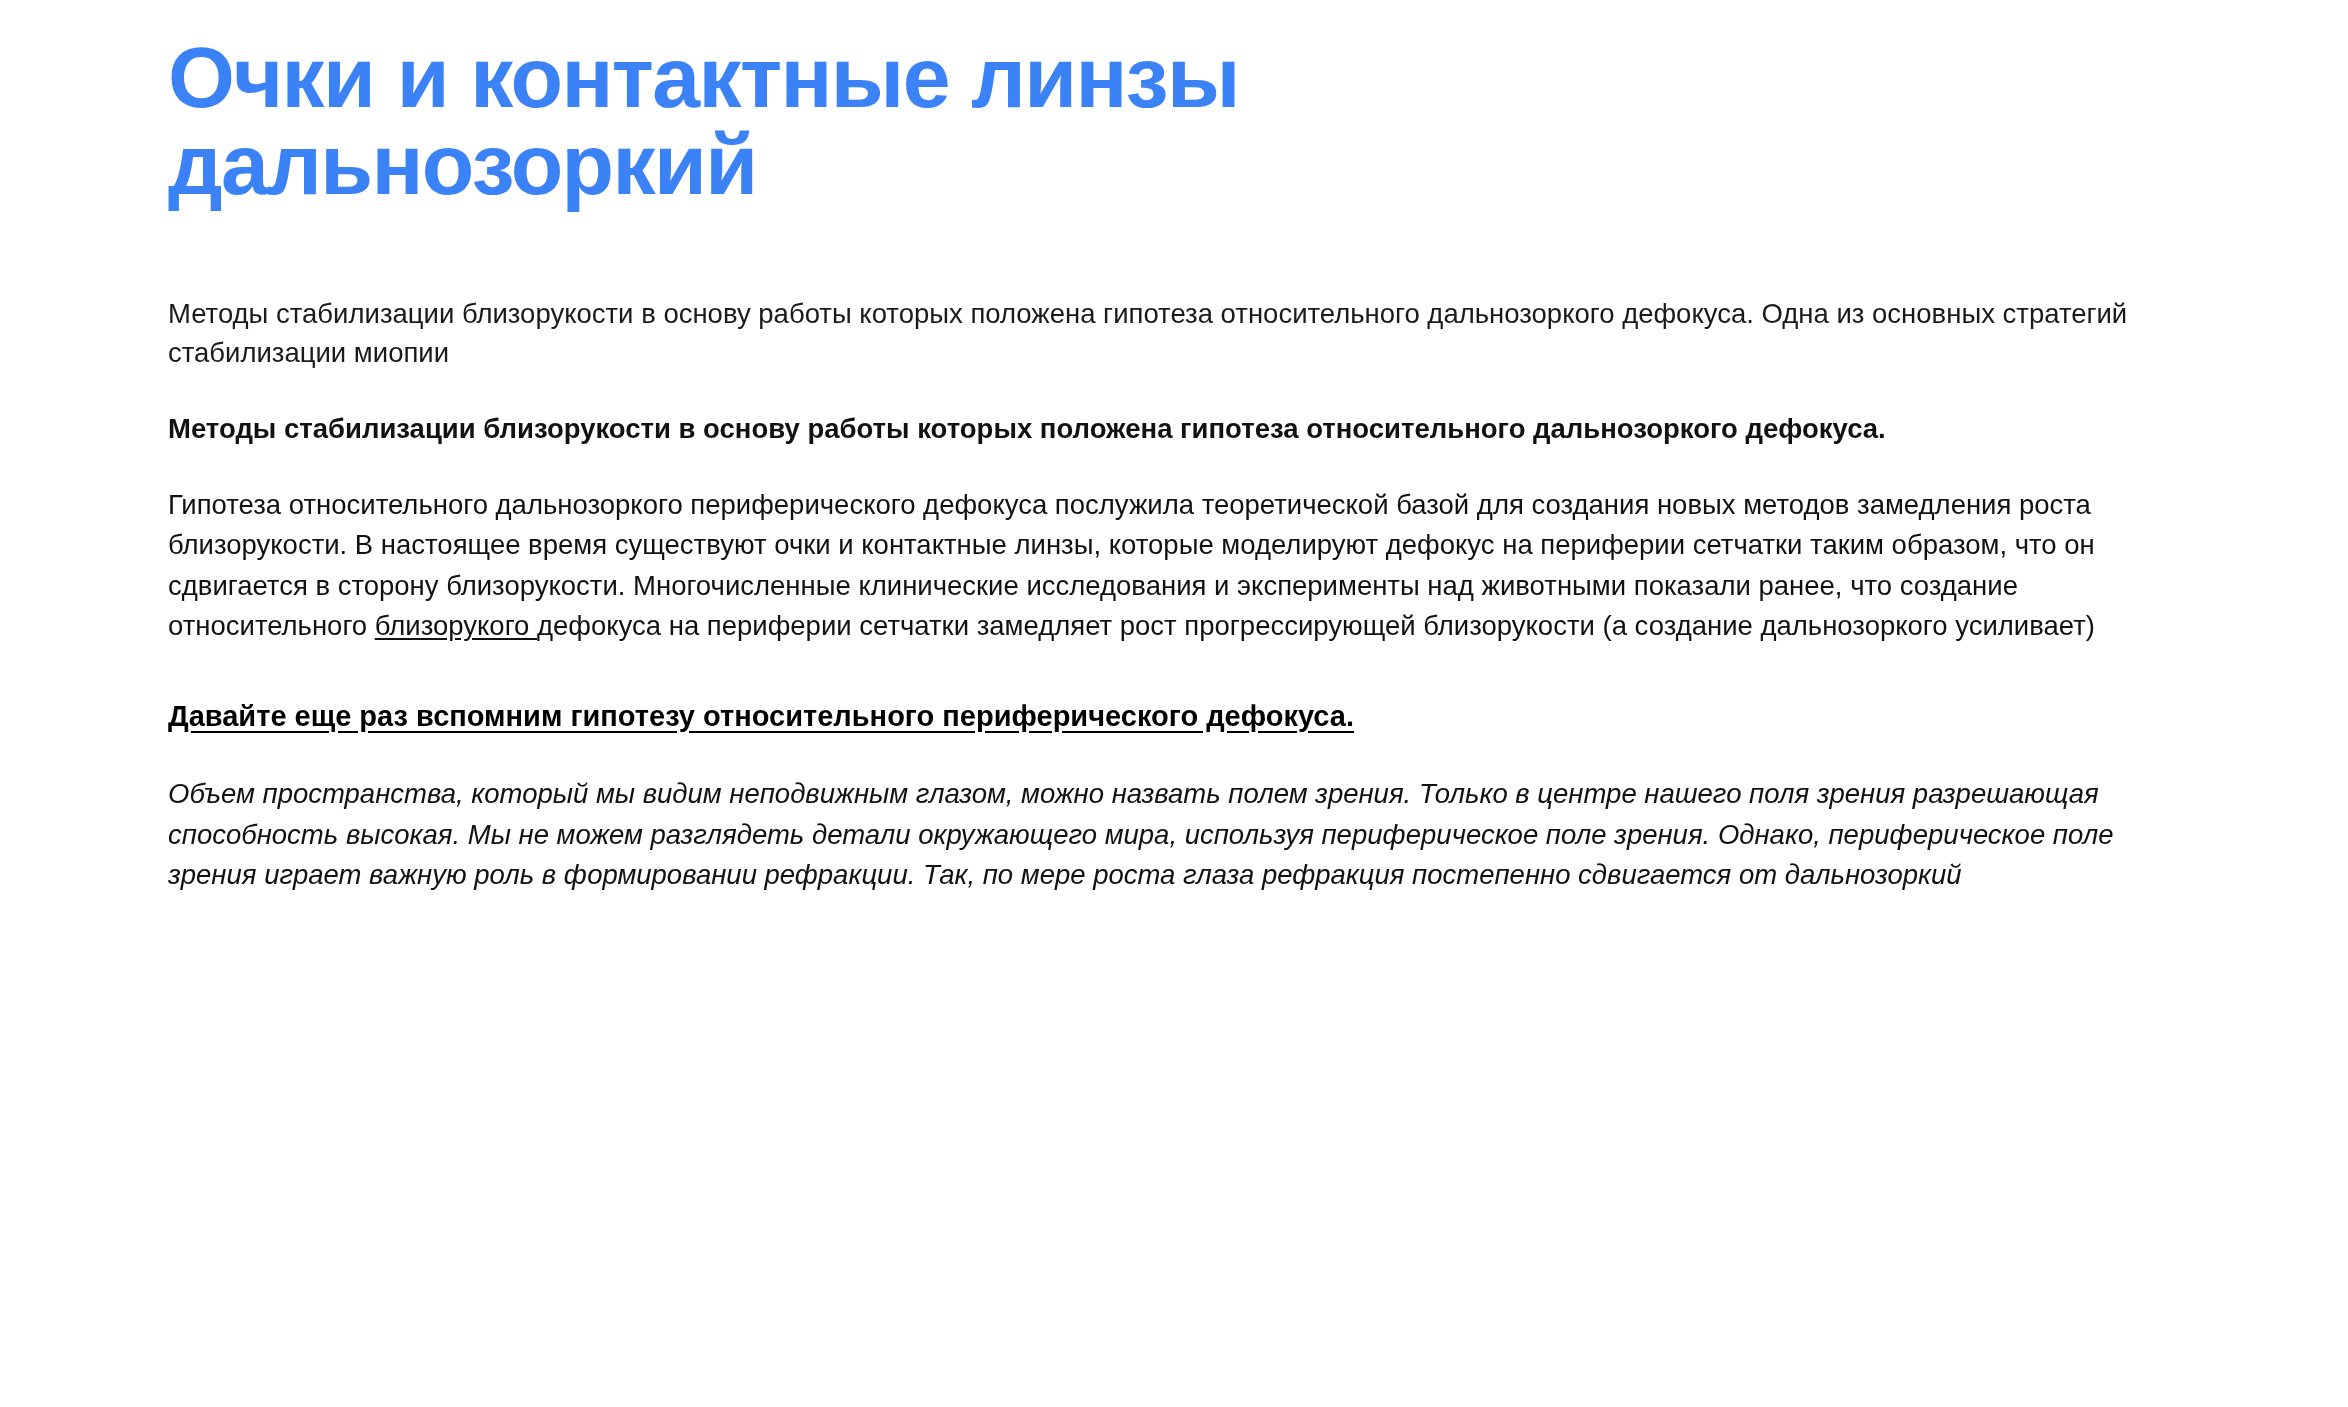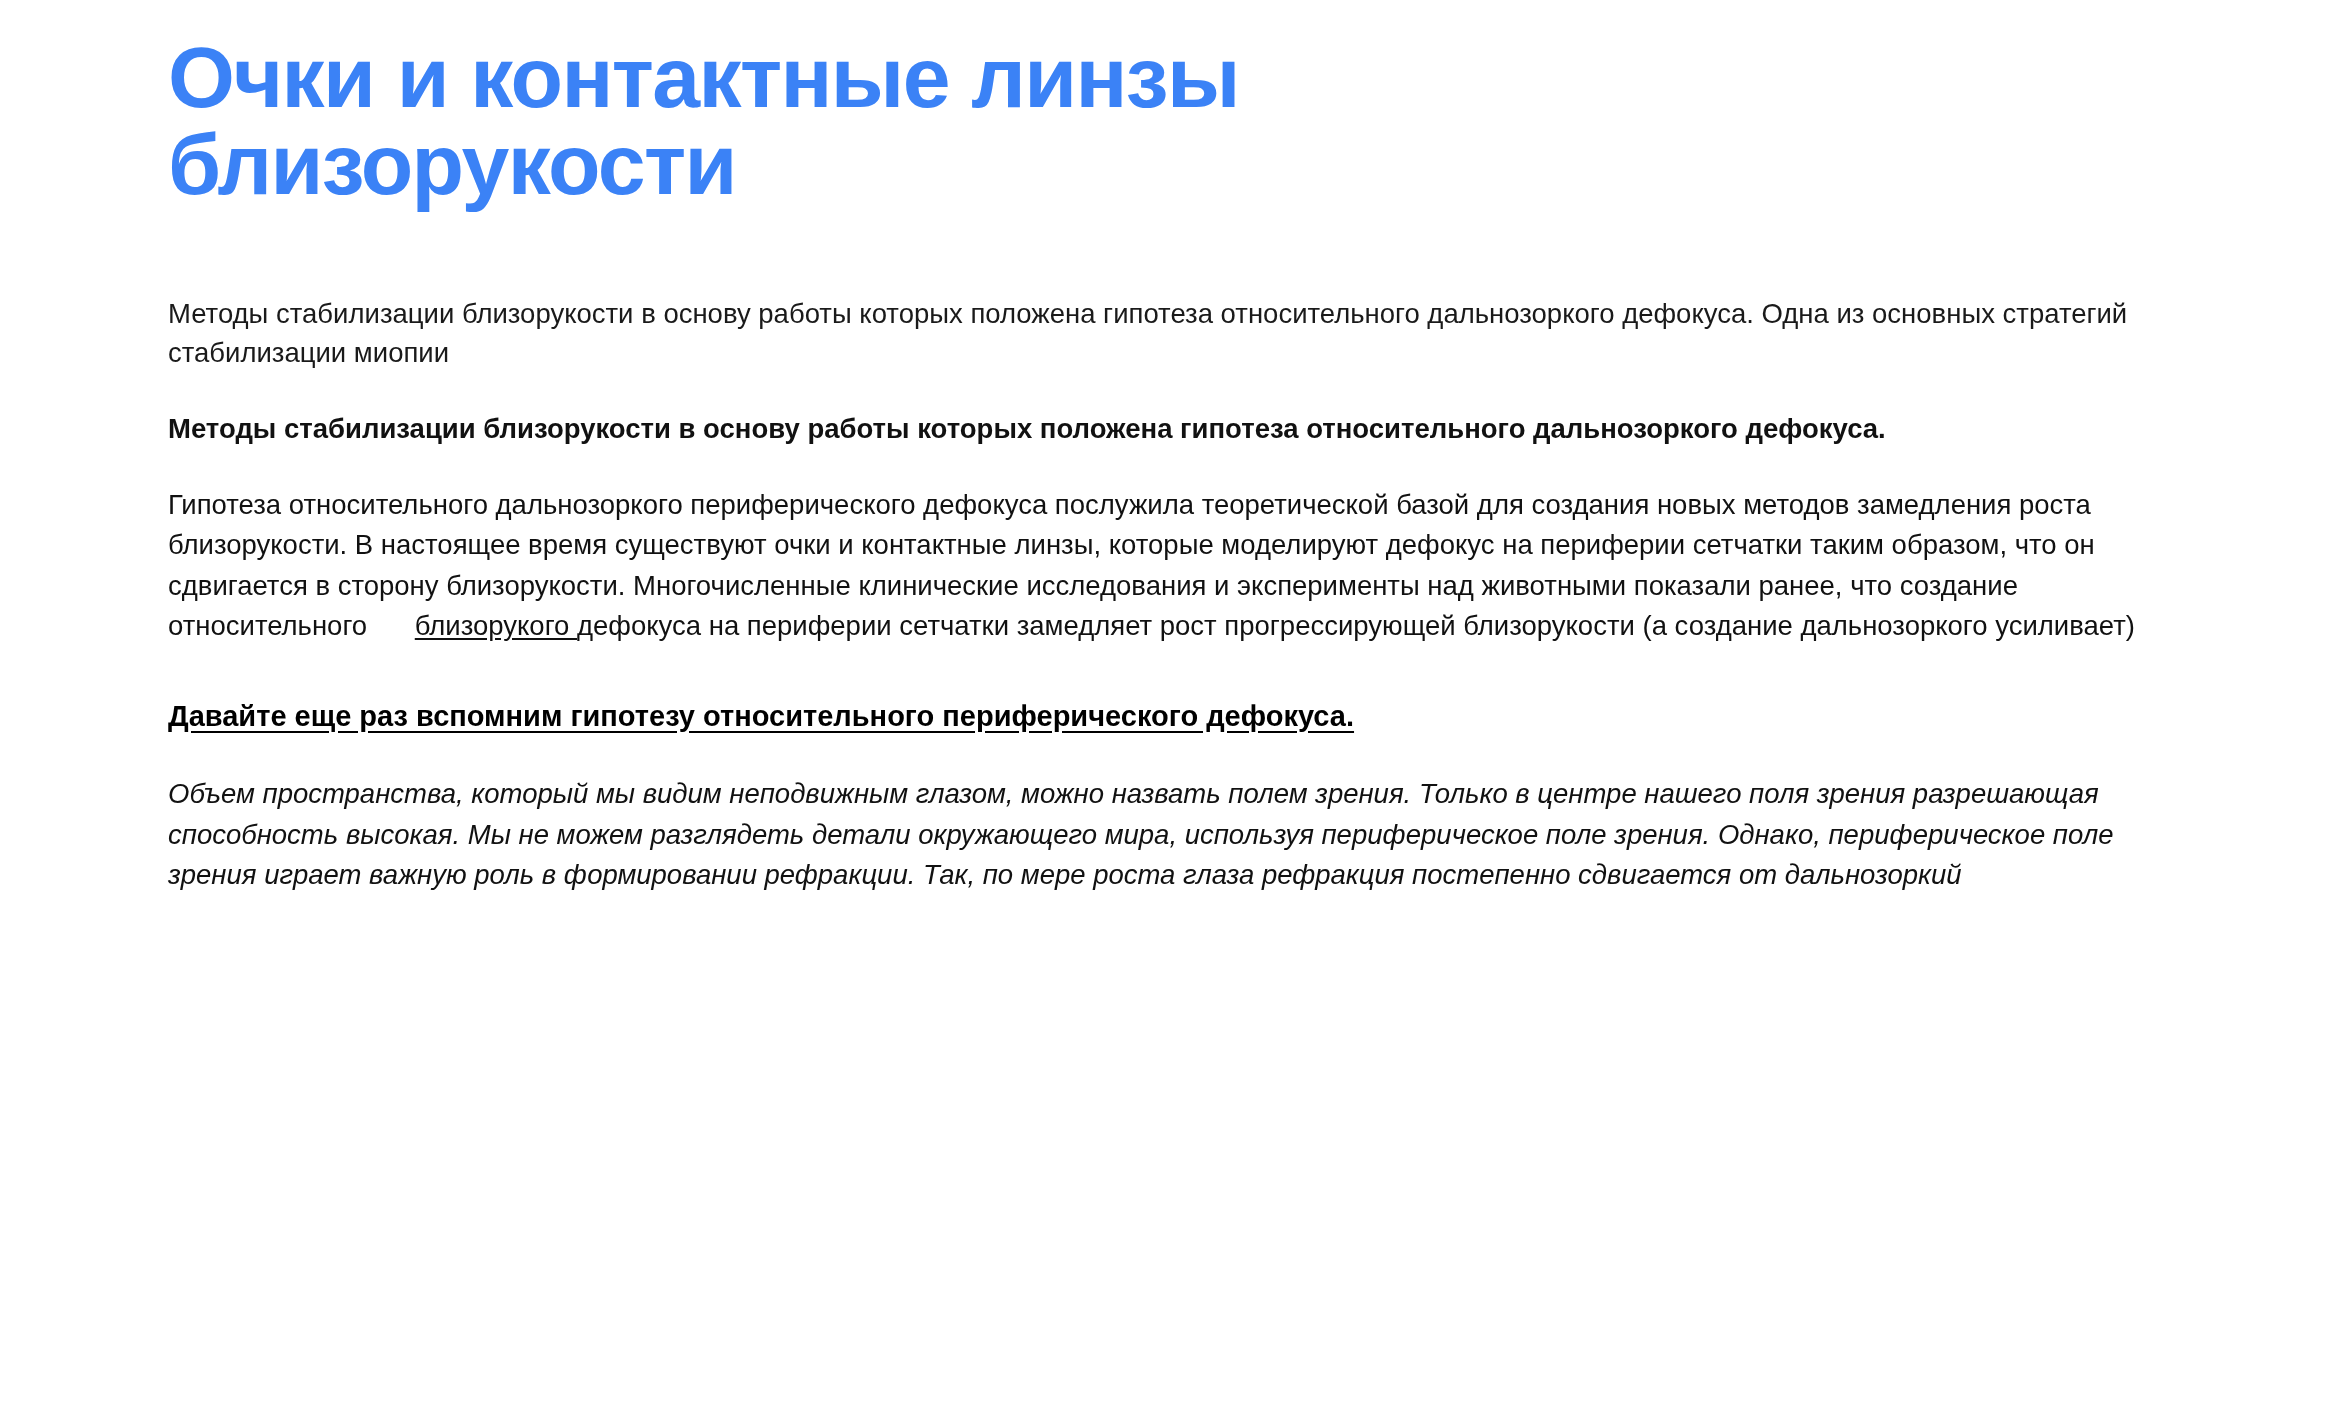--- a/index.html
+++ b/index.html
@@ -59,32 +59,31 @@
     font-weight: 700;
     text-decoration: underline;
     text-underline-offset: 5px;
     font-size: 29px;
     line-height: 1.5;
     margin: 48px 0 0 0;
   }
   .u {
     text-decoration: underline;
     text-underline-offset: 3px;
-    margin-left: 40px;
   }
   .spacer-lg { height: 18px; }
 </style>
 </head>
 <body>
 
 <div class="page">
 
   <h1 class="article-title">
     <span class="tline">Очки и контактные линзы</span>
-    <span class="tline">близорукости</span>
+    <span class="tline">дальнозоркий</span>
   </h1>
 
   <p class="lede">Методы стабилизации близорукости в основу работы которых положена гипотеза относительного дальнозоркого дефокуса. Одна из основных стратегий стабилизации миопии</p>
 
   <p class="body-par bold">Методы стабилизации близорукости в основу работы которых положена гипотеза относительного дальнозоркого дефокуса.</p>
 
   <p class="body-par">
     <span>Гипотеза относительного дальнозоркого периферического дефокуса послужила теоретической базой для создания новых методов замедления роста близорукости. В настоящее время существуют очки и контактные линзы, которые моделируют дефокус на периферии сетчатки таким образом, что он сдвигается в сторону близорукости. Многочисленные клинические исследования и эксперименты над животными показали ранее, что создание относительного </span><span class="u">близорукого </span><span>дефокуса на периферии сетчатки замедляет рост прогрессирующей близорукости (а создание дальнозоркого усиливает)</span>
   </p>
 

